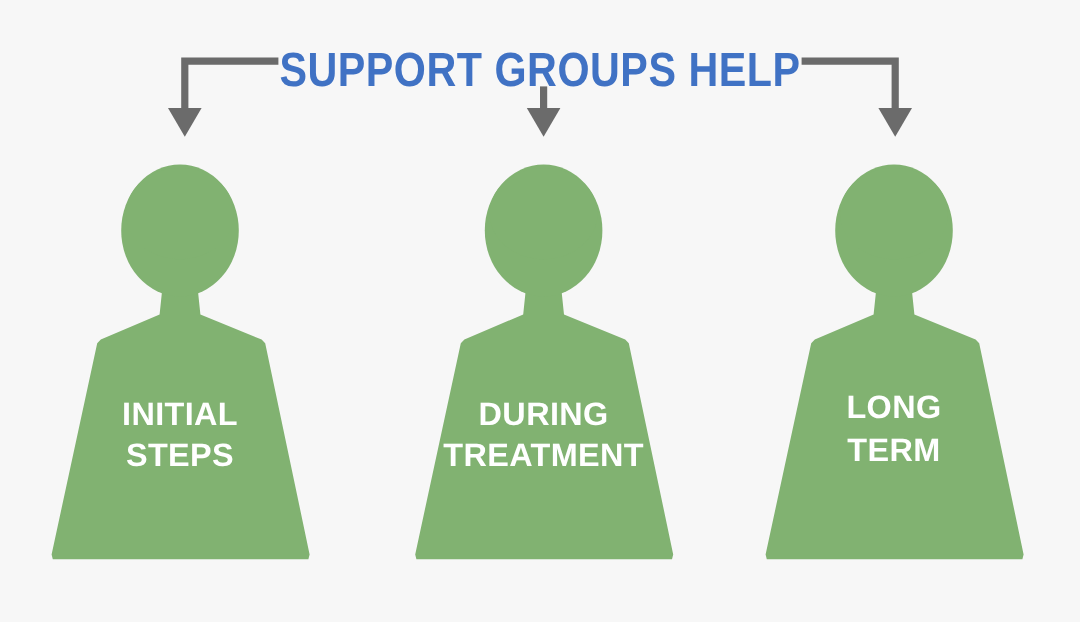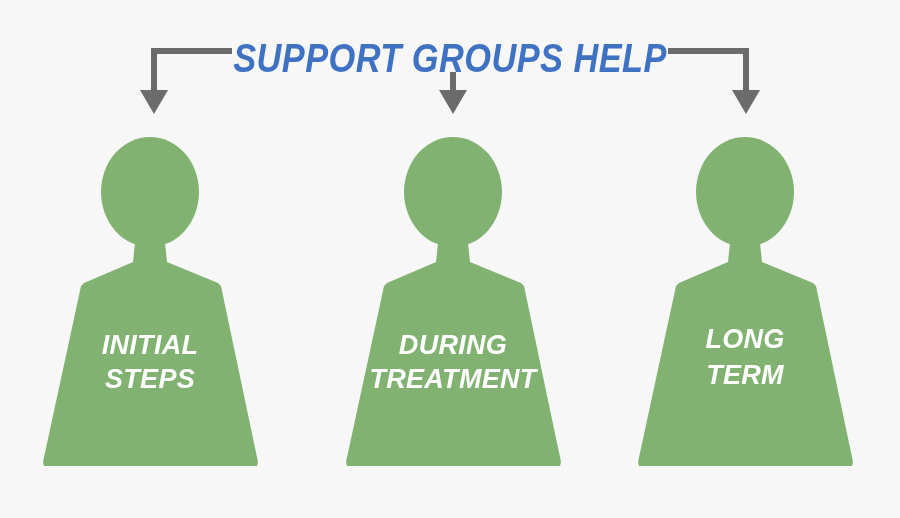--- a/index.html
+++ b/index.html
@@ -11,21 +11,20 @@
     height: 518px;
     background: #f7f7f7;
     font-family: "Liberation Sans", sans-serif;
     overflow: hidden;
   }
   #infographic {
     position: relative;
     width: 900px;
     height: 382px;
     background: #f7f7f7;
-    font-style: italic;
   }
   .stage-svg {
     position: absolute;
     top: 0;
     left: 0;
     width: 900px;
     height: 518px;
     display: block;
   }
   .title-text {

